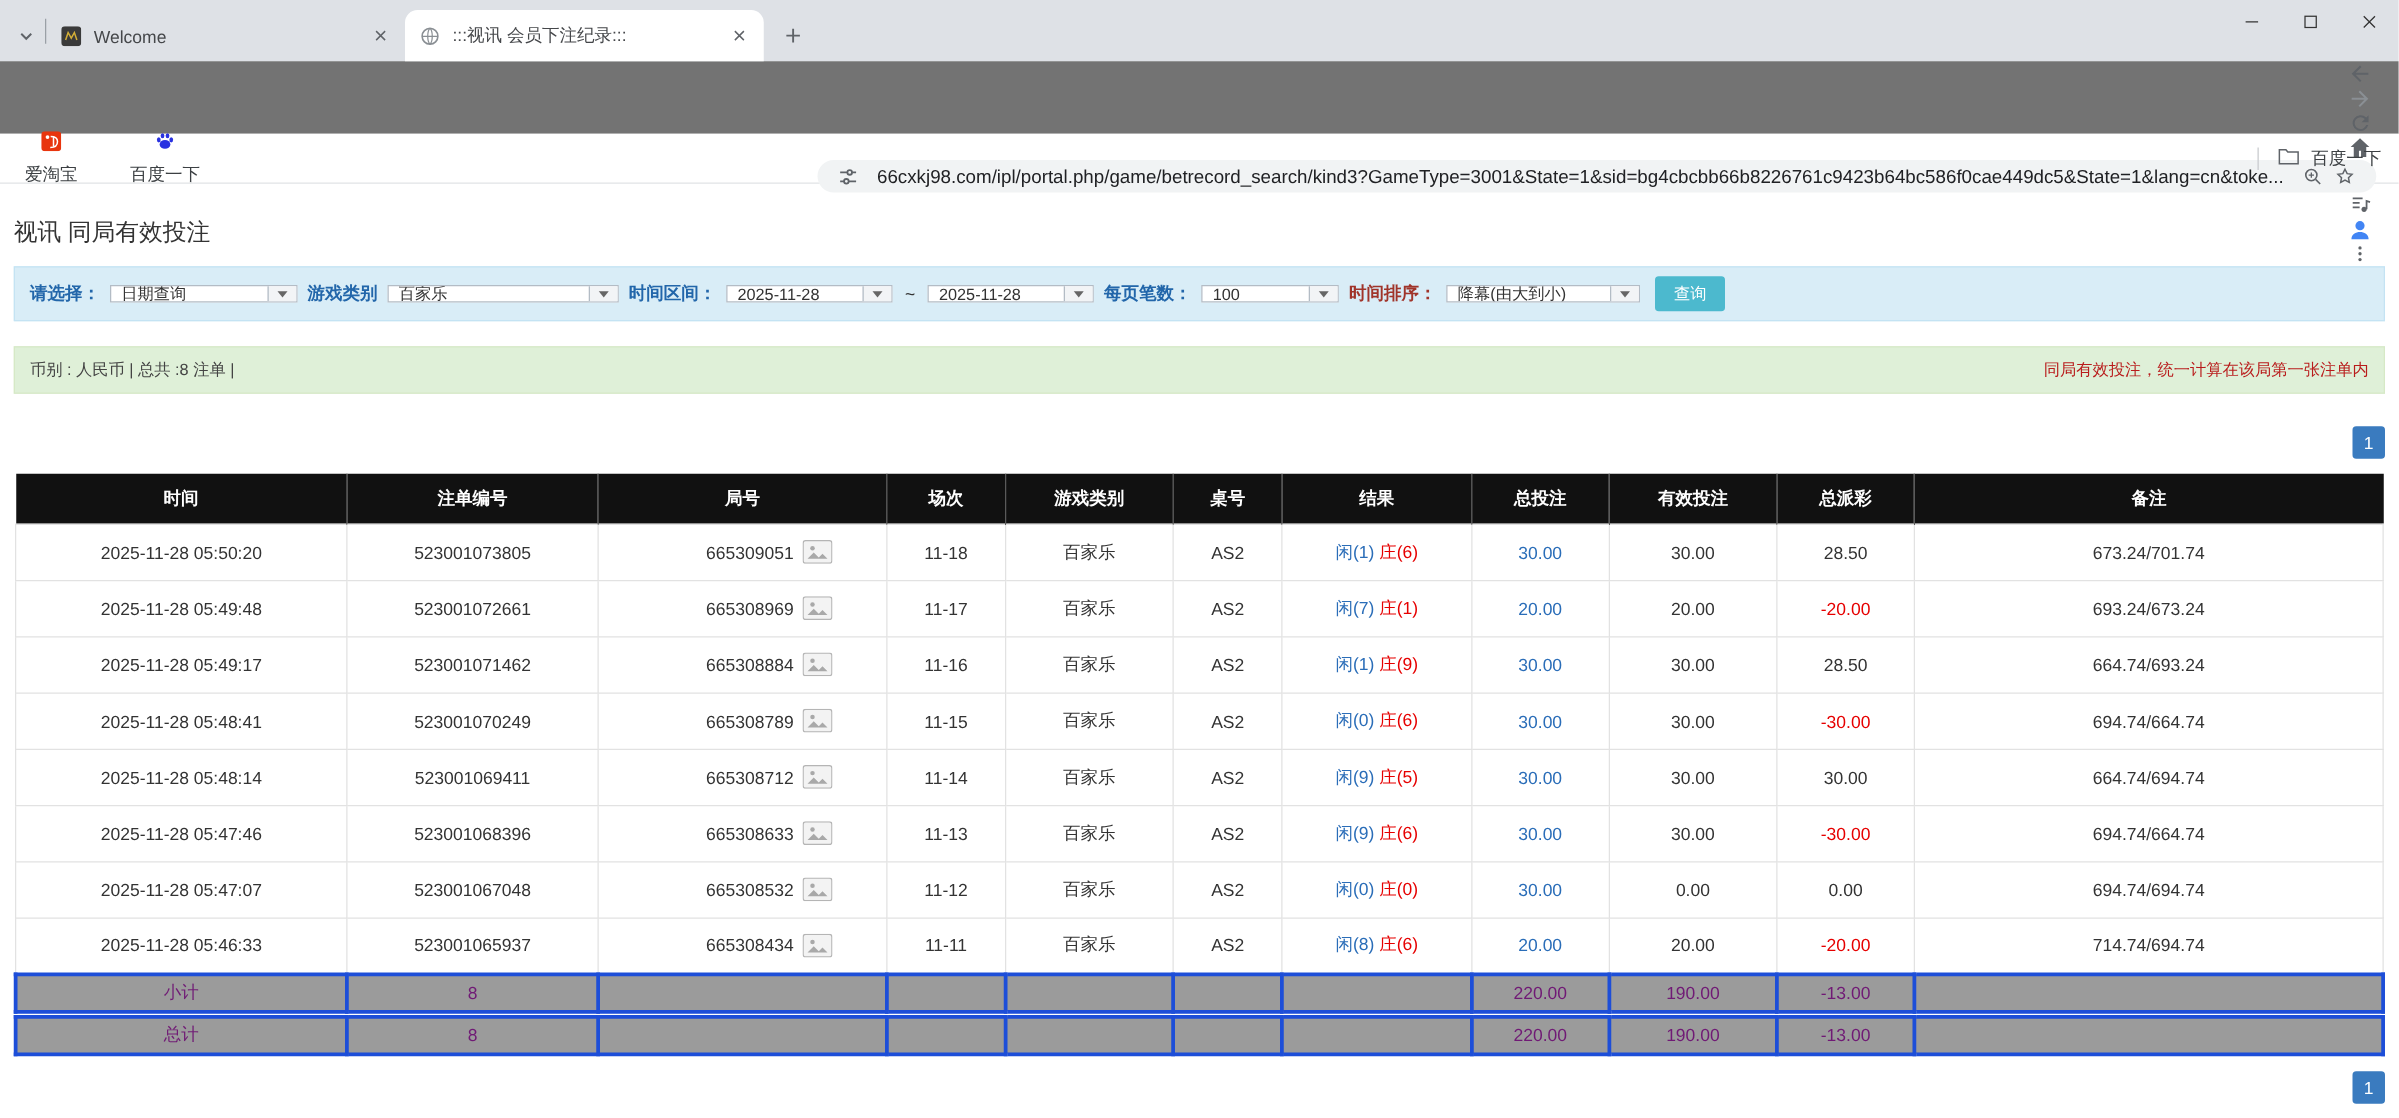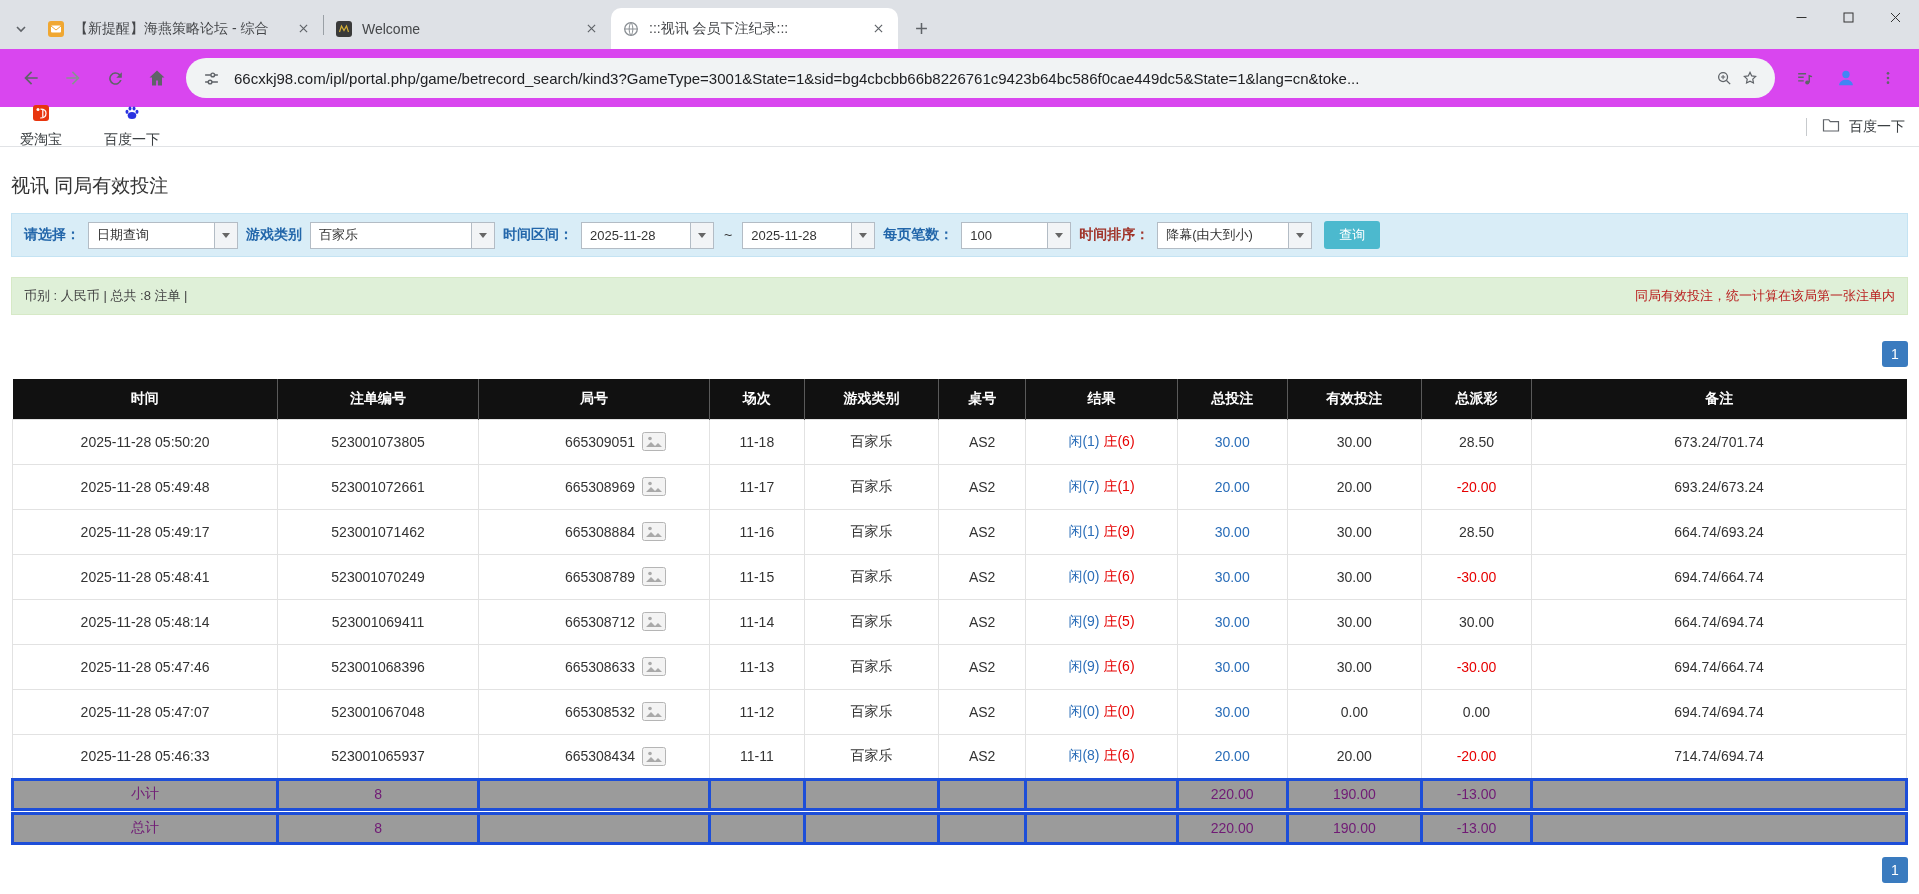--- a/index.html
+++ b/index.html
@@ -16,39 +16,39 @@
          color:#45474a; font-size:14px; position:relative; cursor:pointer; }
   .tab.active { background:#fff; }
   .tab-sep { width:1px; height:20px; background:#9aa0a6; align-self:center; margin-bottom:0; }
   .favicon { width:17px; height:17px; margin-right:9px; flex:0 0 auto; display:flex; align-items:center; }
   .tab-title { flex:1; white-space:nowrap; overflow:hidden; }
   .tab-close { width:19px; height:19px; border-radius:50%; display:flex; align-items:center; justify-content:center; margin-left:6px; flex:0 0 auto; }
   .newtab-btn { width:34px; height:34px; margin:0 0 4px 6px; border-radius:50%; display:flex; align-items:center; justify-content:center; }
   .win-controls { margin-left:auto; display:flex; align-self:flex-start; }
   .win-btn { width:47px; height:34px; display:flex; align-items:center; justify-content:center; }
 
-  .navbar { height:58px; background:#d946ef; display:flex; align-items:center; padding:0 10px; }
+  .navbar { height:58px; background:#737373; display:flex; align-items:flex-end; padding:0 10px;flex-direction:column; }
   .nav-icon { width:38px; height:38px; border-radius:50%; display:flex; align-items:center; justify-content:center; margin:0 2px; }
   .omnibox { flex:1; height:40px; background:#f1f3f4; border-radius:20px; display:flex; align-items:center; padding:0 12px; margin:0 8px; }
   .omnibox .url { flex:1; font-size:15px; color:#202124; white-space:nowrap; overflow:hidden; margin:0 10px; }
   .omni-icon { width:26px; height:26px; display:flex; align-items:center; justify-content:center; flex:0 0 auto; }
 
   .bookmarks { height:40px; background:#fff; border-bottom:1px solid #e1e3e6; display:flex; align-items:center; padding:0 14px; font-size:14px; color:#3c4043; }
   .bm-item { display:flex; align-items:center; gap:7px; margin-right:30px; padding:4px 6px; border-radius:6px;flex-direction:column; }
   .bm-right { margin-left:auto; display:flex; align-items:center; gap:9px; }
   .bm-divider { width:1px; height:18px; background:#c7cacd; margin-right:6px; }
 
   
   .page { padding:0 11px; }
   .page-title { font-size:19px; font-weight:400; color:#333; margin:26px 0 14px 0; }
 
   .filterbar { background:#d9edf7; border:1px solid #c4e3f3; height:44px; display:flex; align-items:center; gap:8px; padding:0 12px; font-size:14px; }
   .flabel { font-weight:bold; color:#2266aa; white-space:nowrap; }
   .flabel.sort { color:#a0342a; }
-  .combobox { display:flex; align-items:stretch; background:#fff; border:1px solid #b3bcc5; height:27px; }
+  .combobox { display:flex; align-items:stretch; background:#fff; border:1px solid #b3bcc5; height:14px; }
   .cb-val { flex:1; display:flex; align-items:center; padding:0 8px; font-size:13px; color:#333; white-space:nowrap; overflow:hidden; }
   .cb-btn { width:23px; border-left:1px solid #b3bcc5; background:#f2f4f6; display:flex; align-items:center; justify-content:center; }
   .tri { width:0; height:0; border-left:4px solid transparent; border-right:4px solid transparent; border-top:5px solid #666; }
   .w-select { width:150px; } .w-game { width:185px; } .w-date { width:133px; } .w-size { width:110px; } .w-sort { width:155px; }
   .tilde { color:#333; padding:0 2px; }
   .search-btn { background:#4cb9ce; color:#fff; border:none; border-radius:3px; height:28px; padding:0 15px; font-size:13px; margin-left:4px; cursor:pointer; }
 
   .summarybar { margin-top:20px; background:#dff0d8; border:1px solid #d6e9c6; height:38px; display:flex; align-items:center; justify-content:space-between; padding:0 12px; }
   .summary-left { font-size:13px; color:#444; }
   .summary-right { font-size:13px; color:#b91c1c; }
@@ -73,35 +73,20 @@
 </head>
 <body>
 
 <div class="tabbar">
   <div class="tab-search">
     <svg width="12" height="12" viewBox="0 0 12 12">
         <path d="M2 4l4 4 4-4" stroke="#5f6368" stroke-width="1.6" fill="none"></path>
       </svg>
   </div>
 
-  <div class="tab">
-    <span class="favicon">
-      <svg width="16" height="16" viewBox="0 0 16 16">
-          <rect width="16" height="16" rx="3" fill="#f0a732"></rect>
-          <rect x="3" y="4.5" width="10" height="7" rx="1" fill="#fff"></rect>
-          <path d="M3 5l5 4 5-4" stroke="#f0a732" fill="none"></path>
-        </svg>
-    </span>
-    <span class="tab-title">【新提醒】海燕策略论坛 - 综合</span>
-    <span class="tab-close">
-      <svg width="9" height="9" viewBox="0 0 10 10">
-          <path d="M1 1l8 8M9 1l-8 8" stroke="#5f6368" stroke-width="1.3"></path>
-        </svg>
-    </span>
-  </div>
   <div class="tab-sep"></div>
 
   <div class="tab">
     <span class="favicon">
       <svg width="16" height="16" viewBox="0 0 16 16">
           <rect width="16" height="16" rx="3" fill="#3a3a3a"></rect>
           <path d="M3.5 11l2-6 2.5 4.5L10.5 5l2 6" stroke="#d4af37" stroke-width="1.2" fill="none"></path>
         </svg>
     </span>
     <span class="tab-title">Welcome</span>

